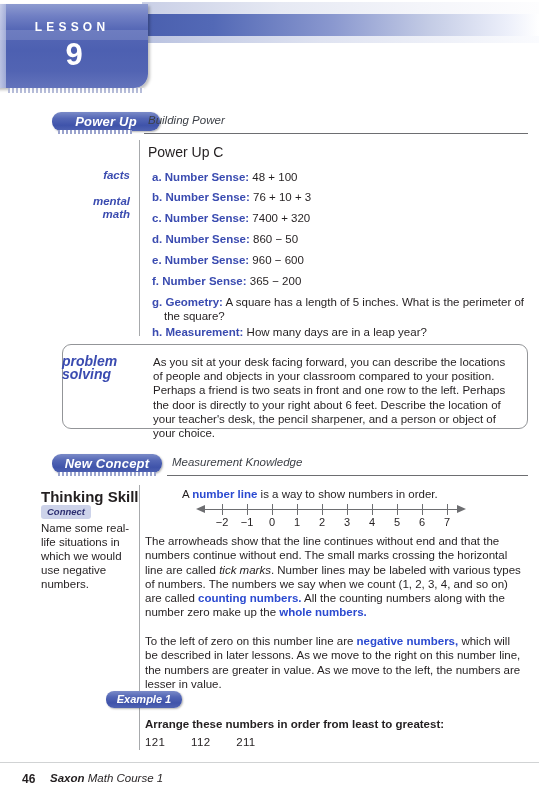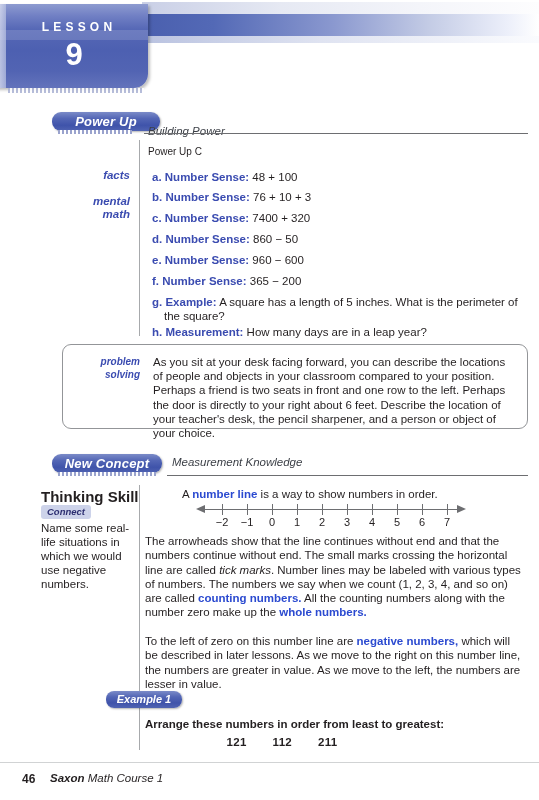--- a/index.html
+++ b/index.html
@@ -64,21 +64,20 @@
   .lesson-word {
     position: absolute;
     left: 0; top: 20px;
     width: 140px;
     text-align: center;
     color: #ffffff;
     font-size: 12px;
     font-weight: bold;
     letter-spacing: 4.2px;
     text-indent: 4px;
-    margin-left: 7px;
   }
   .lesson-num {
     position: absolute;
     left: 0; top: 36px;
     width: 148px;
     text-align: center;
     color: #ffffff;
     font-size: 31px;
     font-weight: bold;
     line-height: 38px;
@@ -152,21 +151,21 @@
     text-align: right;
     font-style: italic;
     font-weight: bold;
     font-size: 11.5px;
     color: #3a4bb0;
     line-height: 13px;
     margin-top: 24px;
   }
   .body-text {
     position: absolute;
-    font-size: 10px;
+    font-size: 14px;
     color: #231f20;
     line-height: 14px;
   }
   .mm-item {
     position: absolute;
     font-size: 11.5px;
     line-height: 14px;
     color: #231f20;
   }
   .mm-item b {
@@ -184,24 +183,24 @@
     width: 466px; height: 85px;
     border: 1px solid #939598;
     border-radius: 9px;
     background: #ffffff;
     box-sizing: border-box;
   }
   .ps-label {
     position: absolute;
     left: 62px; top: 355px;
     width: 78px;
-    text-align: right;
-    font-style: italic;
-    font-weight: bold;
-    font-size: 10px;
+    text-align: left;
+    font-style: italic;
+    font-weight: bold;
+    font-size: 14px;
     color: #3a4bb0;
     line-height: 13px;
   }
   .ps-text {
     position: absolute;
     left: 153px; top: 355px;
     width: 362px;
     font-size: 11.5px;
     line-height: 14.2px;
     color: #231f20;
@@ -305,24 +304,23 @@
     width: 380px;
     font-size: 11.5px;
     font-weight: bold;
     color: #231f20;
   }
   .ex-numbers {
     position: absolute;
     left: 145px; top: 736px;
     width: 300px;
     font-size: 11.5px;
-    font-weight: bold;
+    font-weight: normal;
     color: #231f20;
     letter-spacing: 0.3px;
-    text-align: center;
   }
   .ex-numbers span { margin-right: 26px; }
 
   
   .footer-rule {
     position: absolute;
     left: 0; top: 762px;
     width: 539px; height: 1px;
     background: #d1d3d4;
   }
@@ -355,21 +353,21 @@
   </div>
   <div class="lesson-tab-edge"></div>
   <div class="lesson-word">LESSON</div>
   <div class="lesson-num">9</div>
   <div class="tab-underdots"></div>
 
 </div>
 
 <div class="pill" style="left:52px; top:112px; width:108px;">Power Up</div>
 <div class="pill-dots" style="left:58px; top:130px; width:74px;"></div>
-<div class="section-sub" style="left:148px; top:125px;">Building Power</div>
+<div class="section-sub" style="left:148px; top:114px;">Building Power</div>
 <div class="section-rule" style="left:144px; top:133px; width:384px;"></div>
 
 <div class="pu-vline" style="left:139px; top:140px; height:196px;"></div>
 
 <div class="label-left" style="left:62px; top:145px; width:68px;">facts</div>
 <div class="body-text" style="left:148px; top:145px;">Power Up C</div>
 
 <div class="label-left" style="left:62px; top:171px; width:68px;">
   <span>mental</span><br>
   <span>math</span>
@@ -400,21 +398,21 @@
   <b>Number Sense:</b>
   <span>960 − 600</span>
 </div>
 <div class="mm-item" style="left:152px; top:274px;">
   <span class="mm-letter">f.</span>
   <b>Number Sense:</b>
   <span>365 − 200</span>
 </div>
 <div class="mm-item" style="left:152px; top:295px; width:366px; text-indent:-12px; padding-left:12px;">
   <span class="mm-letter">g.</span>
-  <b>Example:</b>
+  <b>Geometry:</b>
   <span>A square has a length of 5 inches. What is the perimeter of the square?</span>
 </div>
 <div class="mm-item" style="left:152px; top:325px;">
   <span class="mm-letter">h.</span>
   <b>Measurement:</b>
   <span>How many days are in a leap year?</span>
 </div>
 
 <div class="ps-box"></div>
 <div class="ps-label">

